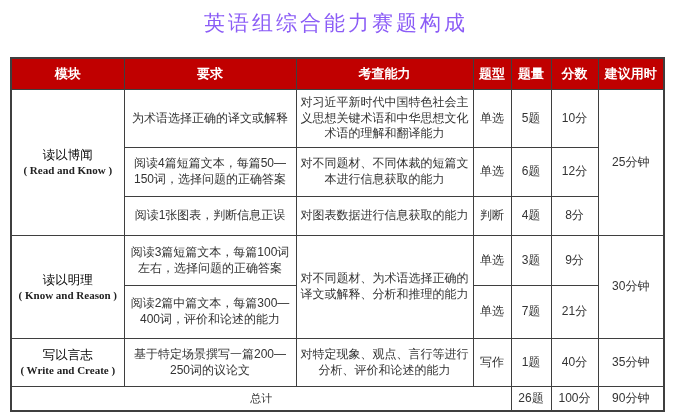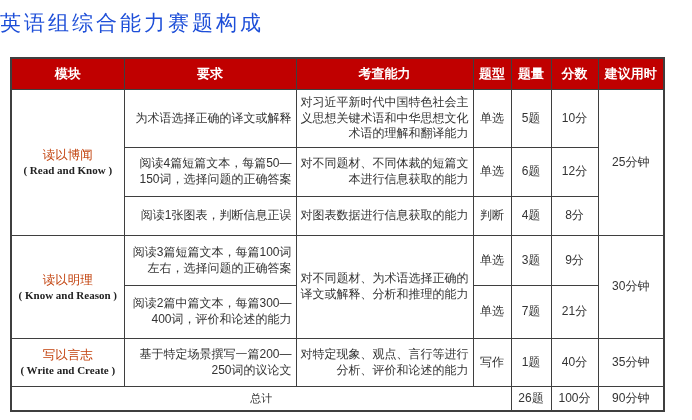--- a/index.html
+++ b/index.html
@@ -8,25 +8,26 @@
     --border:#3f3f3f;
     --body-text:#333333;
   }
   html,body{margin:0;padding:0;}
   body{
     width:692px;height:420px;background:#ffffff;position:relative;overflow:hidden;
     font-family:"Liberation Sans","DejaVu Sans",sans-serif;
   }
   .title{
     position:absolute;top:9px;left:0;width:672px;
+    text-align:center;
     font-family:"DejaVu Serif","Liberation Serif",serif;
     font-weight:400;
     font-size:21px;
     letter-spacing:3px;
-    color:#1d4ed8;
+    color:#8b5cf6;
   }
   .table-wrap{position:absolute;left:10px;top:57px;}
   table{
     border-collapse:collapse;table-layout:fixed;width:653px;
     border:2px solid var(--border);
   }
   th,td{
     border:1px solid var(--border);
     font-size:12px;
     color:var(--body-text);
@@ -38,22 +39,22 @@
     margin-left:44px;
   }
   th{
     background:var(--header-bg);
     color:var(--header-text);
     font-weight:bold;
     font-size:13px;
     height:26px;
     padding:2px 1px;
   }
-  td.left{text-align:right;}
-  .module-cn{font-size:12.5px;color:#c2410c;}
+  td.left{text-align:center;}
+  .module-cn{font-size:12.5px;color:#000000;}
   .module-en{
     font-family:"Liberation Serif","DejaVu Serif",serif;
     font-weight:bold;
     font-size:11px;
     white-space:nowrap;
     color:#222;
   }
   .total-label{font-size:11px;}
   tr.r1 td{height:55px;}
   tr.r2 td{height:46px;}

